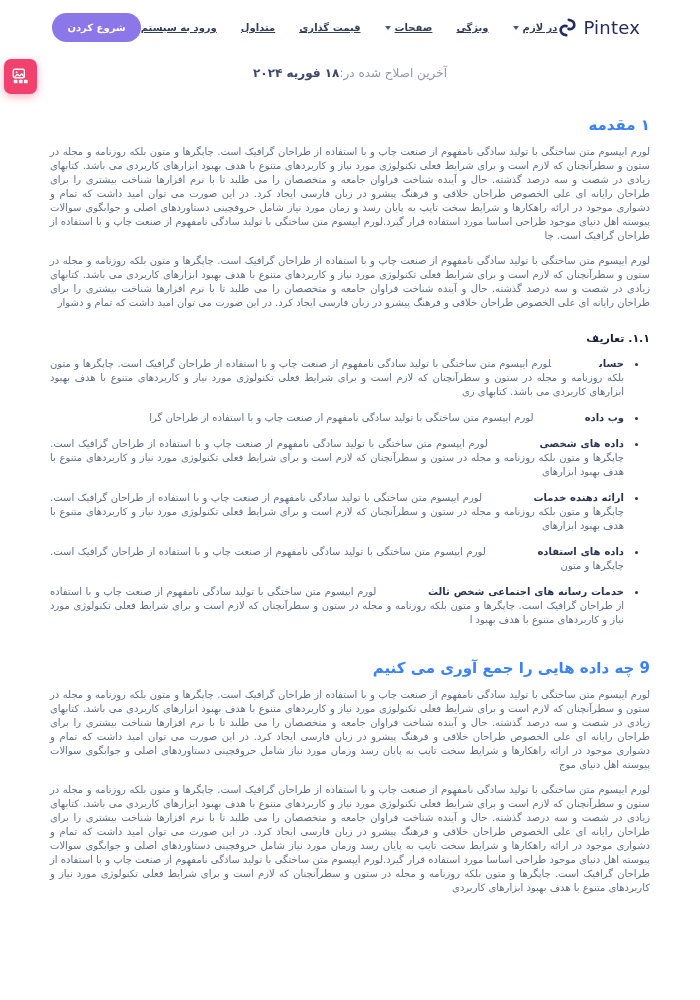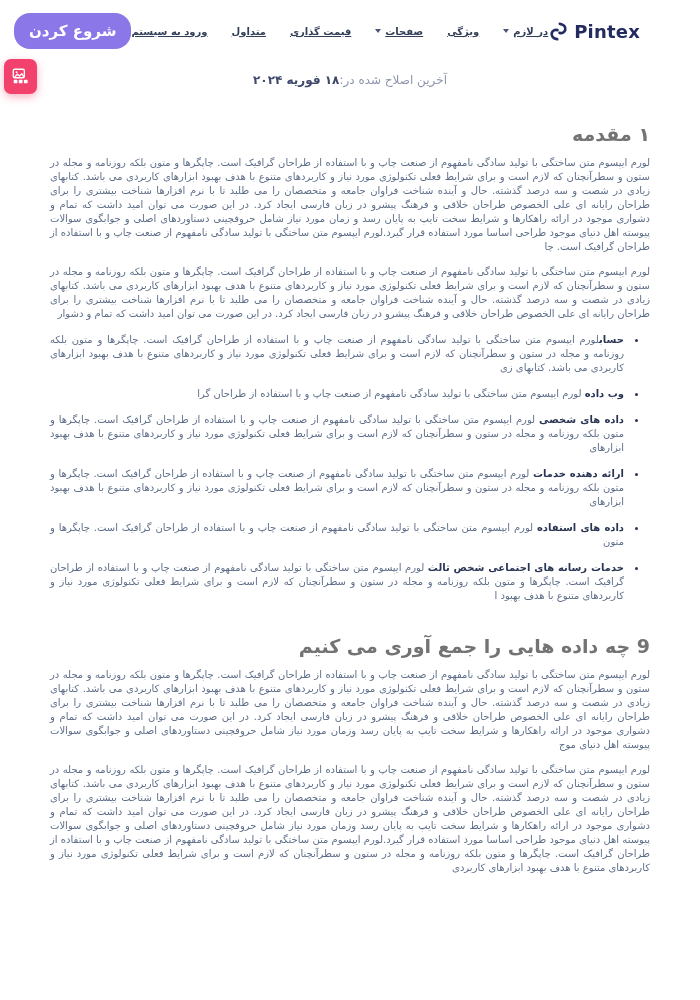--- a/index.html
+++ b/index.html
@@ -11,68 +11,68 @@
     overflow:hidden;
     position:relative;
   }
   
   .navbar {
     display:flex; align-items:center; justify-content:space-between;
     padding:13px 60px 12px 64px;
     background:#fff;
   }
   .logo { display:flex; align-items:center; gap:5px; direction:ltr; cursor:pointer; }
-  .logo-text { color:#232c60; font-weight:bold; font-size:18px; letter-spacing:.2px; }
+  .logo-text { color:#232c60; font-weight:normal; font-size:18px; letter-spacing:.2px; }
   .nav-menu { display:flex; align-items:center; gap:24px; }
   .nav-item {
     font-size:10px; font-weight:600; color:#333f58;
     display:flex; align-items:center; gap:4px; cursor:pointer; white-space:nowrap;text-decoration:underline;
   }
   .caret {
     width:0; height:0; display:inline-block;
     border-left:3.5px solid transparent; border-right:3.5px solid transparent;
     border-top:4px solid #4a5674;
   }
   .cta-btn {
     background:#8b77e8; color:#ffffff; border:none; cursor:pointer;
-    font-family:inherit; font-size:15px; font-weight:600;
+    font-family:inherit; font-size:10px; font-weight:600;
     padding:9px 15px; border-radius:16px; white-space:nowrap;
   }
   
   .side-btn {
     position:absolute; left:4px; top:59px; width:33px; height:35px;
     background:#f1416c; border-radius:7px; border:none; cursor:pointer;
     display:flex; align-items:center; justify-content:center;
     box-shadow:0 3px 8px rgba(241,65,108,.4);
   }
   
   main { width:600px; margin:0 auto; }
   .page-title {
     text-align:center; color:#191f3a; font-size:30px; font-weight:bold;
     margin-top:44px; letter-spacing:.3px;
   }
   .date-line { text-align:center; margin-top:12px; font-size:12px; color:#8d96ad; }
   .date-line b { color:#3d486b; font-weight:bold; }
   .section-heading {
-    color:#737373; font-size:19px; font-weight:bold; margin-top:32px;
+    color:#3b82f6; font-size:15px; font-weight:bold; margin-top:32px;
   }
   .sub-heading {
     color:#191f3a; font-size:11px; font-weight:bold; margin-top:22px;
   }
   .body-p {
     color:#5e6e89; font-size:10px; line-height:14px;
     text-align:justify; margin-top:11px;
   }
   ul.def-list { margin-top:12px; padding-right:24px; list-style:disc; }
   ul.def-list li {
     color:#5e6e89; font-size:10px; line-height:14px;
     text-align:justify; margin-bottom:12px; padding-right:2px;
   }
   ul.def-list li::marker { color:#2a3554; font-size:9px; }
-  .term { color:#2a3554; font-weight:bold; }
+  .term { color:#2a3554; font-weight:bold;margin-left:48px; }
 </style>
 </head>
 <body>
 
 <header class="navbar">
   <div class="logo">
     <span style="display:inline-flex;">
       <svg width="21" height="21" viewBox="0 0 24 24" fill="none">
         <path d="M13.5 3.2c4.4.6 7 3.6 6.2 6.9-.7 2.9-3.6 4.3-6.5 3.5" stroke="#232c60" stroke-width="3.1" stroke-linecap="round"></path>
         <path d="M10.5 20.8c-4.4-.6-7-3.6-6.2-6.9.7-2.9 3.6-4.3 6.5-3.5" stroke="#232c60" stroke-width="3.1" stroke-linecap="round"></path>
@@ -123,20 +123,21 @@
 <main>
 
   <div class="date-line">
     <span>آخرین اصلاح شده در:</span><b>۱۸ فوریه ۲۰۲۴</b>
   </div>
 
   <h2 class="section-heading" style="margin-top:36px;">۱ مقدمه</h2>
   <p class="body-p">لورم ایپسوم متن ساختگی با تولید سادگی نامفهوم از صنعت چاپ و با استفاده از طراحان گرافیک است. چاپگرها و متون بلکه روزنامه و مجله در ستون و سطرآنچنان که لازم است و برای شرایط فعلی تکنولوژی مورد نیاز و کاربردهای متنوع با هدف بهبود ابزارهای کاربردی می باشد. کتابهای زیادی در شصت و سه درصد گذشته. حال و آینده شناخت فراوان جامعه و متخصصان را می طلبد تا با نرم افزارها شناخت بیشتری را برای طراحان رایانه ای علی الخصوص طراحان خلاقی و فرهنگ پیشرو در زبان فارسی ایجاد کرد. در این صورت می توان امید داشت که تمام و دشواری موجود در ارائه راهکارها و شرایط سخت تایپ به پایان رسد و زمان مورد نیاز شامل حروفچینی دستاوردهای اصلی و جوابگوی سوالات پیوسته اهل دنیای موجود طراحی اساسا مورد استفاده قرار گیرد.لورم ایپسوم متن ساختگی با تولید سادگی نامفهوم از صنعت چاپ و با استفاده از طراحان گرافیک است. چا</p>
   <p class="body-p">لورم ایپسوم متن ساختگی با تولید سادگی نامفهوم از صنعت چاپ و با استفاده از طراحان گرافیک است. چاپگرها و متون بلکه روزنامه و مجله در ستون و سطرآنچنان که لازم است و برای شرایط فعلی تکنولوژی مورد نیاز و کاربردهای متنوع با هدف بهبود ابزارهای کاربردی می باشد. کتابهای زیادی در شصت و سه درصد گذشته. حال و آینده شناخت فراوان جامعه و متخصصان را می طلبد تا با نرم افزارها شناخت بیشتری را برای طراحان رایانه ای علی الخصوص طراحان خلاقی و فرهنگ پیشرو در زبان فارسی ایجاد کرد. در این صورت می توان امید داشت که تمام و دشوار</p>
 
+  <h3 class="sub-heading">۱.۱. تعاریف</h3>
 
   <ul class="def-list">
     <li>
       <span class="term">حساب</span><span>لورم ایپسوم متن ساختگی با تولید سادگی نامفهوم از صنعت چاپ و با استفاده از طراحان گرافیک است. چاپگرها و متون بلکه روزنامه و مجله در ستون و سطرآنچنان که لازم است و برای شرایط فعلی تکنولوژی مورد نیاز و کاربردهای متنوع با هدف بهبود ابزارهای کاربردی می باشد. کتابهای زی</span>
     </li>
     <li>
       <span class="term">وب داده</span> <span>لورم ایپسوم متن ساختگی با تولید سادگی نامفهوم از صنعت چاپ و با استفاده از طراحان گرا</span>
     </li>
     <li>
       <span class="term">داده های شخصی</span> <span>لورم ایپسوم متن ساختگی با تولید سادگی نامفهوم از صنعت چاپ و با استفاده از طراحان گرافیک است. چاپگرها و متون بلکه روزنامه و مجله در ستون و سطرآنچنان که لازم است و برای شرایط فعلی تکنولوژی مورد نیاز و کاربردهای متنوع با هدف بهبود ابزارهای</span>

